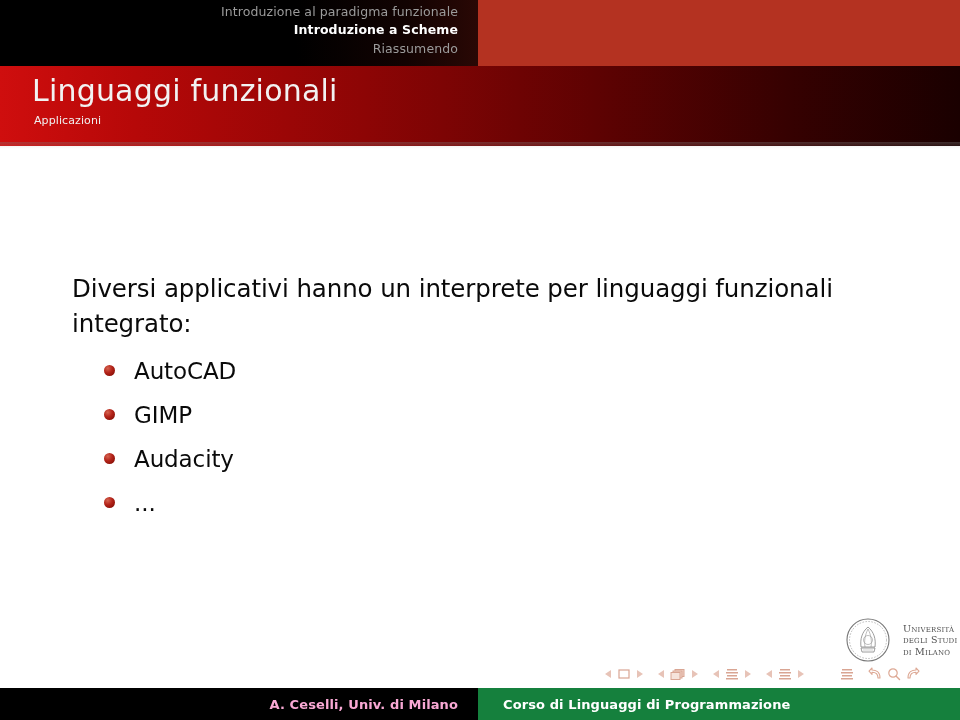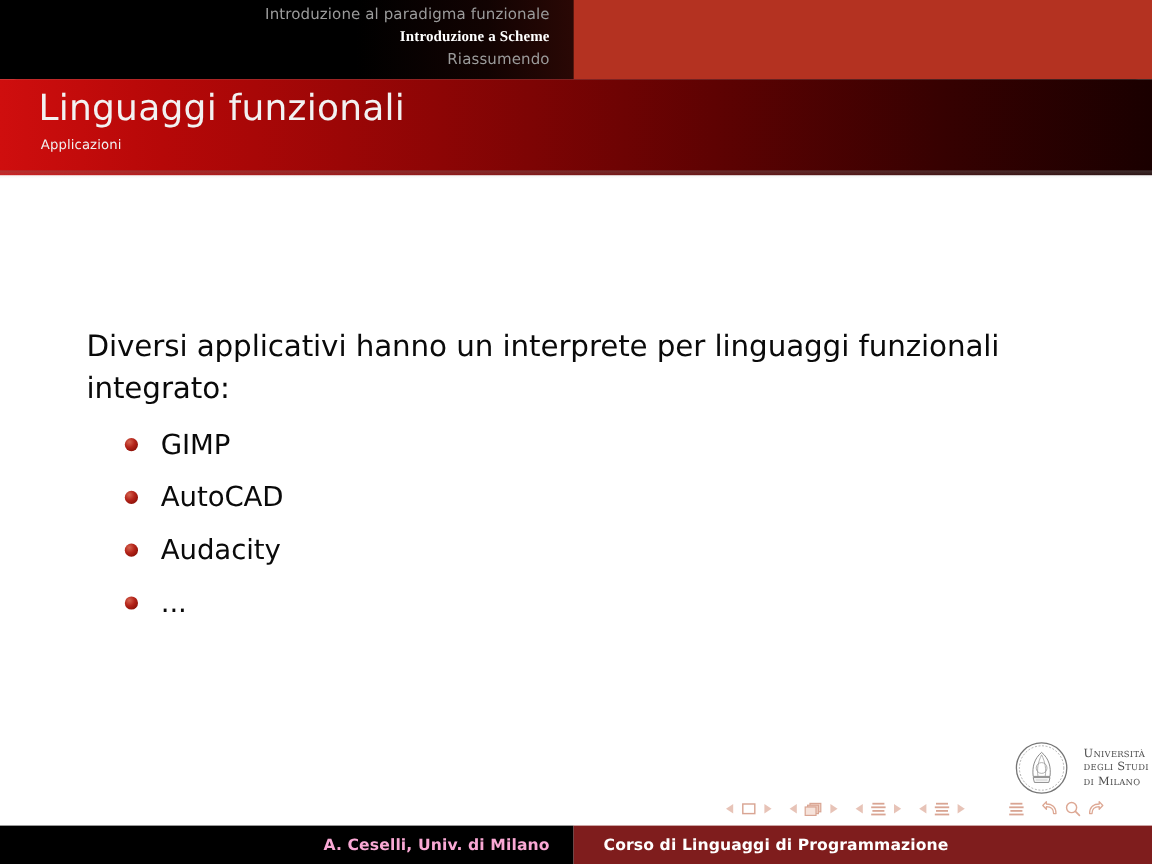--- a/index.html
+++ b/index.html
@@ -50,21 +50,20 @@
     display: block;
     font-size: 12.5px;
     letter-spacing: 0.1px;
     color: #9b9b9b;
     padding-right: 10px;
     white-space: nowrap;
   }
   .nav-item.active {
     color: #ffffff;
     font-weight: bold;
-    font-family: Liberation Serif, serif;
   }
 
   
   .titlebar {
     position: absolute;
     left: 0; top: 66px;
     width: 960px;
     height: 80px;
     background: linear-gradient(to right, #cf0e0e 0%, #b60808 14%, #8d0505 38%, #5e0202 62%, #360101 82%, #1a0000 100%);
     overflow: hidden;
@@ -223,21 +222,21 @@
     justify-content: flex-end;
     padding-right: 20px;
     box-sizing: border-box;
     letter-spacing: 0.1px;
   }
   .footer-right {
     position: absolute;
     left: 478px; top: 0;
     width: 482px;
     height: 32px;
-    background: #7f1d1d;
+    background: #15803d;
     color: #ffffff;
     font-size: 13px;
     font-weight: bold;
     display: flex;
     align-items: center;
     padding-left: 25px;
     box-sizing: border-box;
     letter-spacing: 0.1px;
   }
 </style>
@@ -260,25 +259,25 @@
   <div class="slide-subtitle">Applicazioni</div>
 </div>
 <div class="titlebar-shadow"></div>
 
 <div class="content">
   <div class="intro-text">Diversi applicativi hanno un interprete per linguaggi funzionali integrato:</div>
 
   <ul class="bullet-list">
     <li class="bullet-item">
       <span class="dot"></span>
-      <span>GIMP</span>
+      <span>AutoCAD</span>
     </li>
     <li class="bullet-item">
       <span class="dot"></span>
-      <span>AutoCAD</span>
+      <span>GIMP</span>
     </li>
     <li class="bullet-item">
       <span class="dot"></span>
       <span>Audacity</span>
     </li>
     <li class="bullet-item">
       <span class="dot"></span>
       <span>...</span>
     </li>
   </ul>

